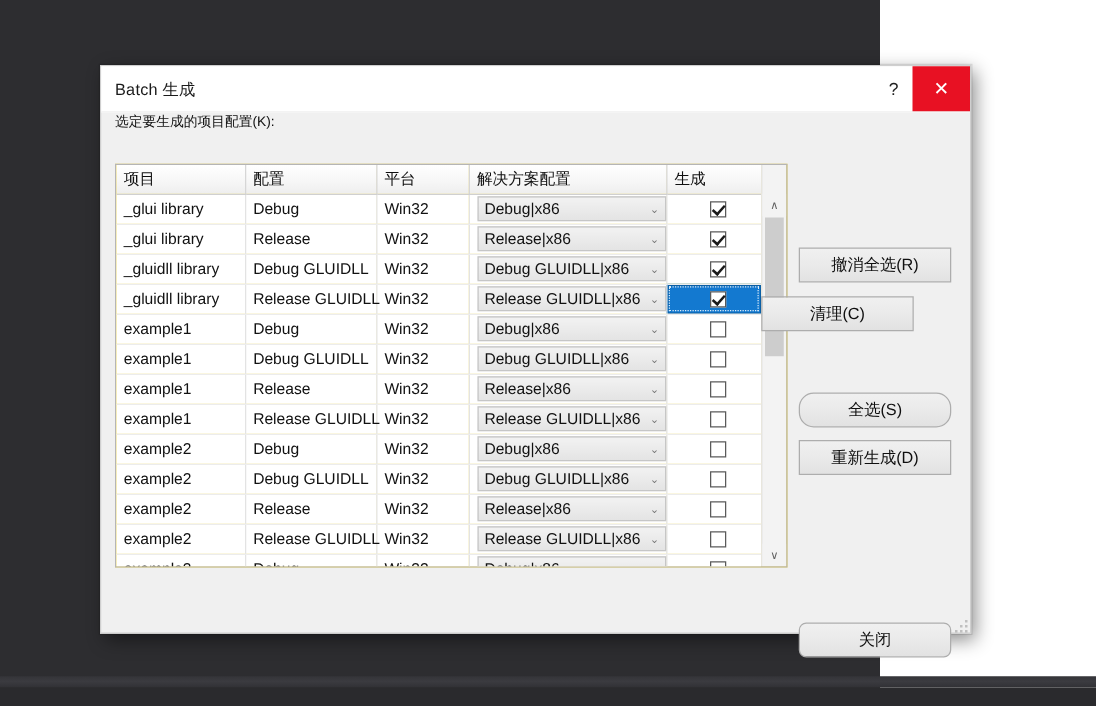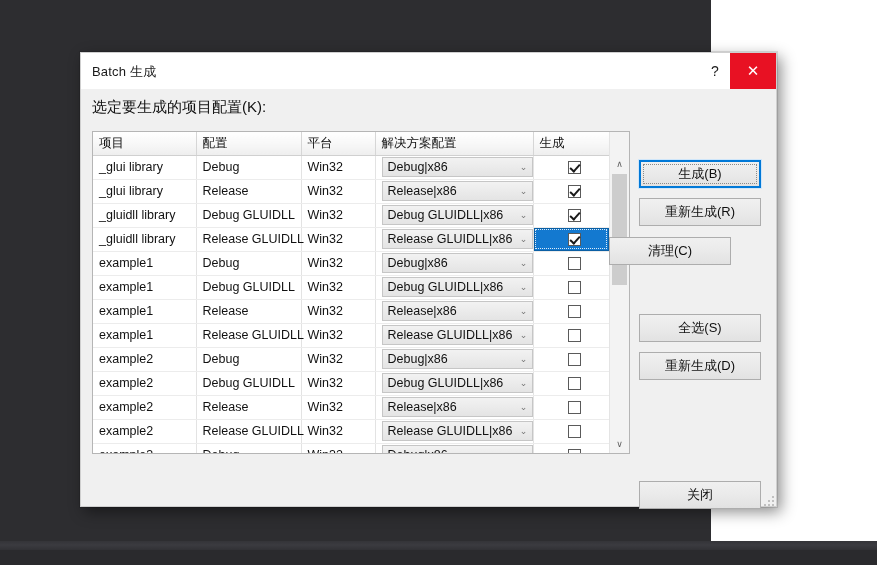--- a/index.html
+++ b/index.html
@@ -9,21 +9,20 @@
     height: 565px;
     overflow: hidden;
     font-family: "Liberation Sans", "DejaVu Sans", sans-serif;
   }
 
   #desktop {
     position: relative;
     width: 704px;
     height: 565px;
     background: #2d2d30;
-    padding-left: 7px;
   }
 
   
   #bg-band {
     position: absolute;
     left: 0;
     top: 541px;
     width: 877px;
     height: 9px;
     background: linear-gradient(to bottom, #343438 0%, #3b3b40 45%, #313135 100%);
@@ -102,22 +101,22 @@
   }
 
   #dialog-body {
     position: relative;
     height: 418px;
   }
 
   #list-caption {
     position: absolute;
     left: 11px;
-    top: 8px;
-    font-size: 15px;
+    top: 0;
+    font-size: 11px;
     color: #101010;
     white-space: nowrap;
   }
 
   
   #grid-wrap {
     position: absolute;
     left: 11px;
     top: 41px;
     width: 538px;
@@ -300,23 +299,23 @@
   .btn.default .focus-ring {
     position: absolute;
     left: 2px; top: 2px; right: 2px; bottom: 2px;
     border: 1px dotted #8a8a8a;
     pointer-events: none;
   }
 
   #btn-build   { left: 558px; top: 70px; }
   #btn-rebuild { left: 558px; top: 108px; }
   #btn-clean   { left: 528px; top: 147px; }
-  #btn-selall  { left: 558px; top: 224px; }
+  #btn-selall  { left: 558px; top: 224px; border-radius: 12px; }
   #btn-deselall{ left: 558px; top: 262px; }
-  #btn-close   { left: 558px; top: 391px; }
+  #btn-close   { left: 558px; top: 408px; border-radius: 6px; }
 
   
   #grip {
     position: absolute;
     right: 2px;
     bottom: 2px;
     width: 12px;
     height: 12px;
     opacity: 0.55;
   }
@@ -581,26 +580,22 @@
           </table>
         </div>
 
         <div id="vscroll">
           <div class="sb-arrow" id="sb-up">∧</div>
           <div id="sb-thumb"></div>
           <div class="sb-arrow" id="sb-down">∨</div>
         </div>
       </div>
 
-      <div class="btn default" id="btn-build">
-        <span class="focus-ring"></span>
-        <span>生成(B)</span>
-      </div>
       <div class="btn" id="btn-rebuild">
-        <span>重新生成(R)</span>
+        <span>撤消全选(R)</span>
       </div>
       <div class="btn" id="btn-clean">
         <span>清理(C)</span>
       </div>
       <div class="btn" id="btn-selall">
         <span>全选(S)</span>
       </div>
       <div class="btn" id="btn-deselall">
         <span>重新生成(D)</span>
       </div>

